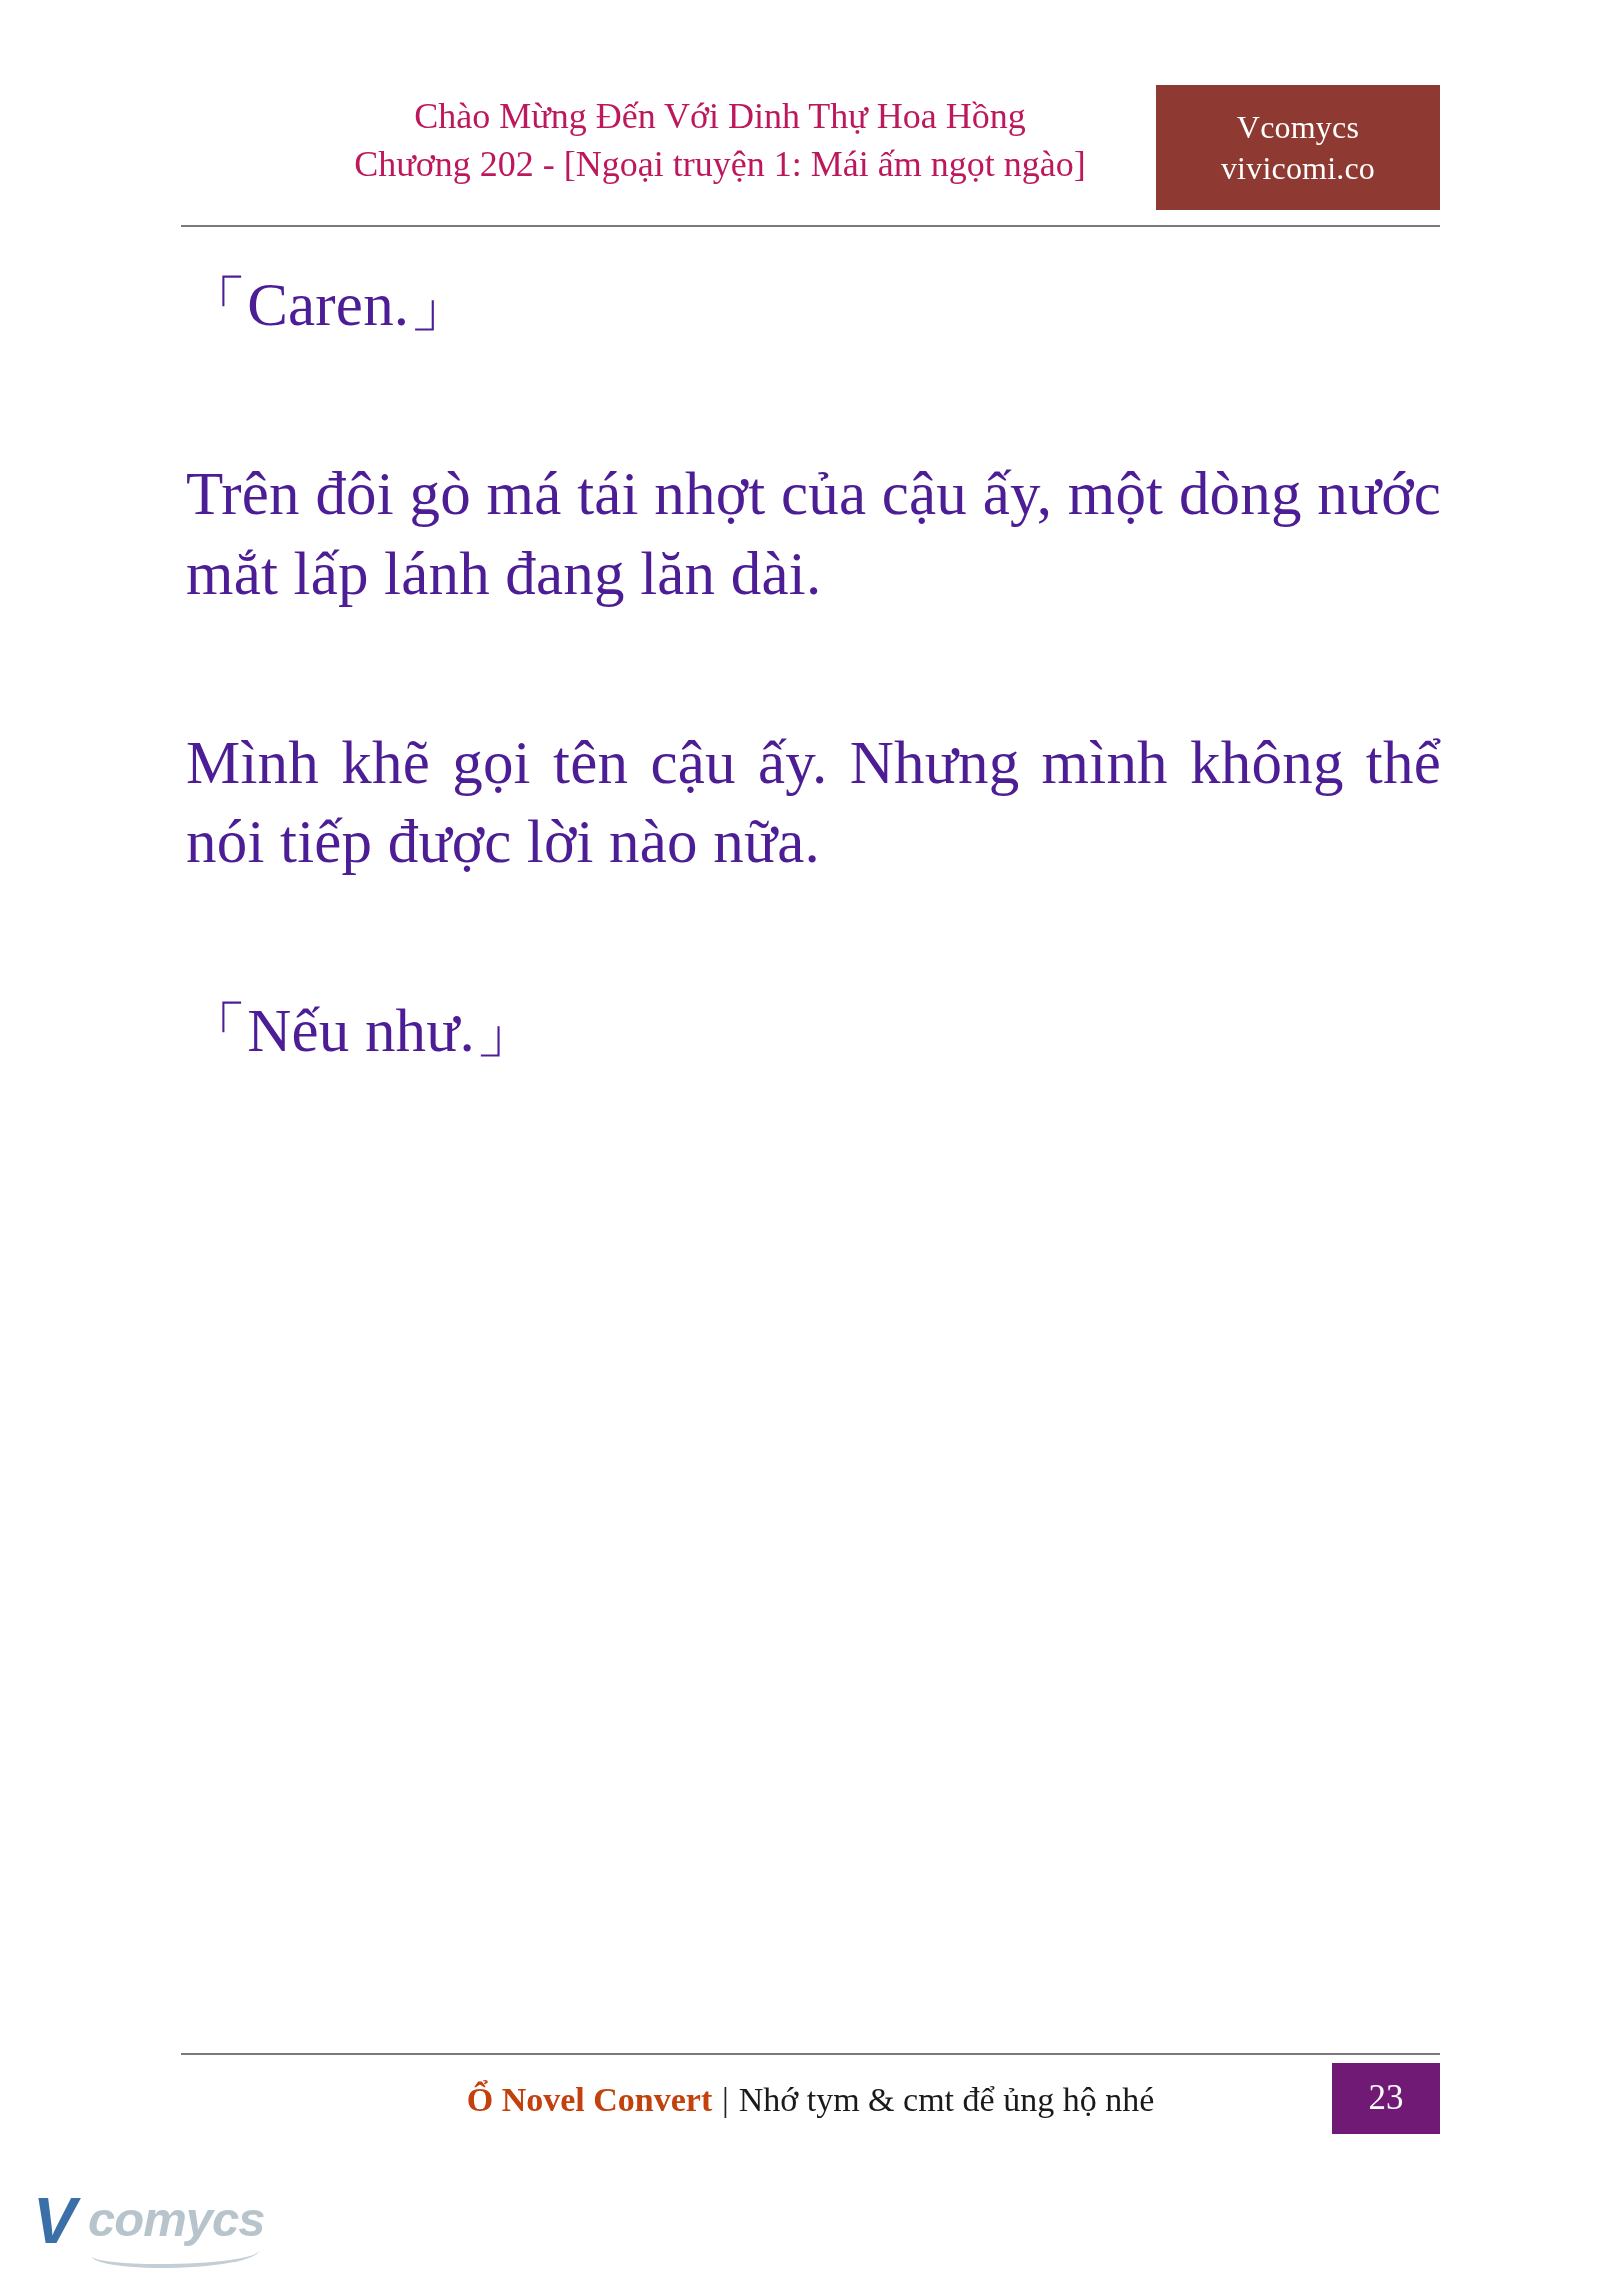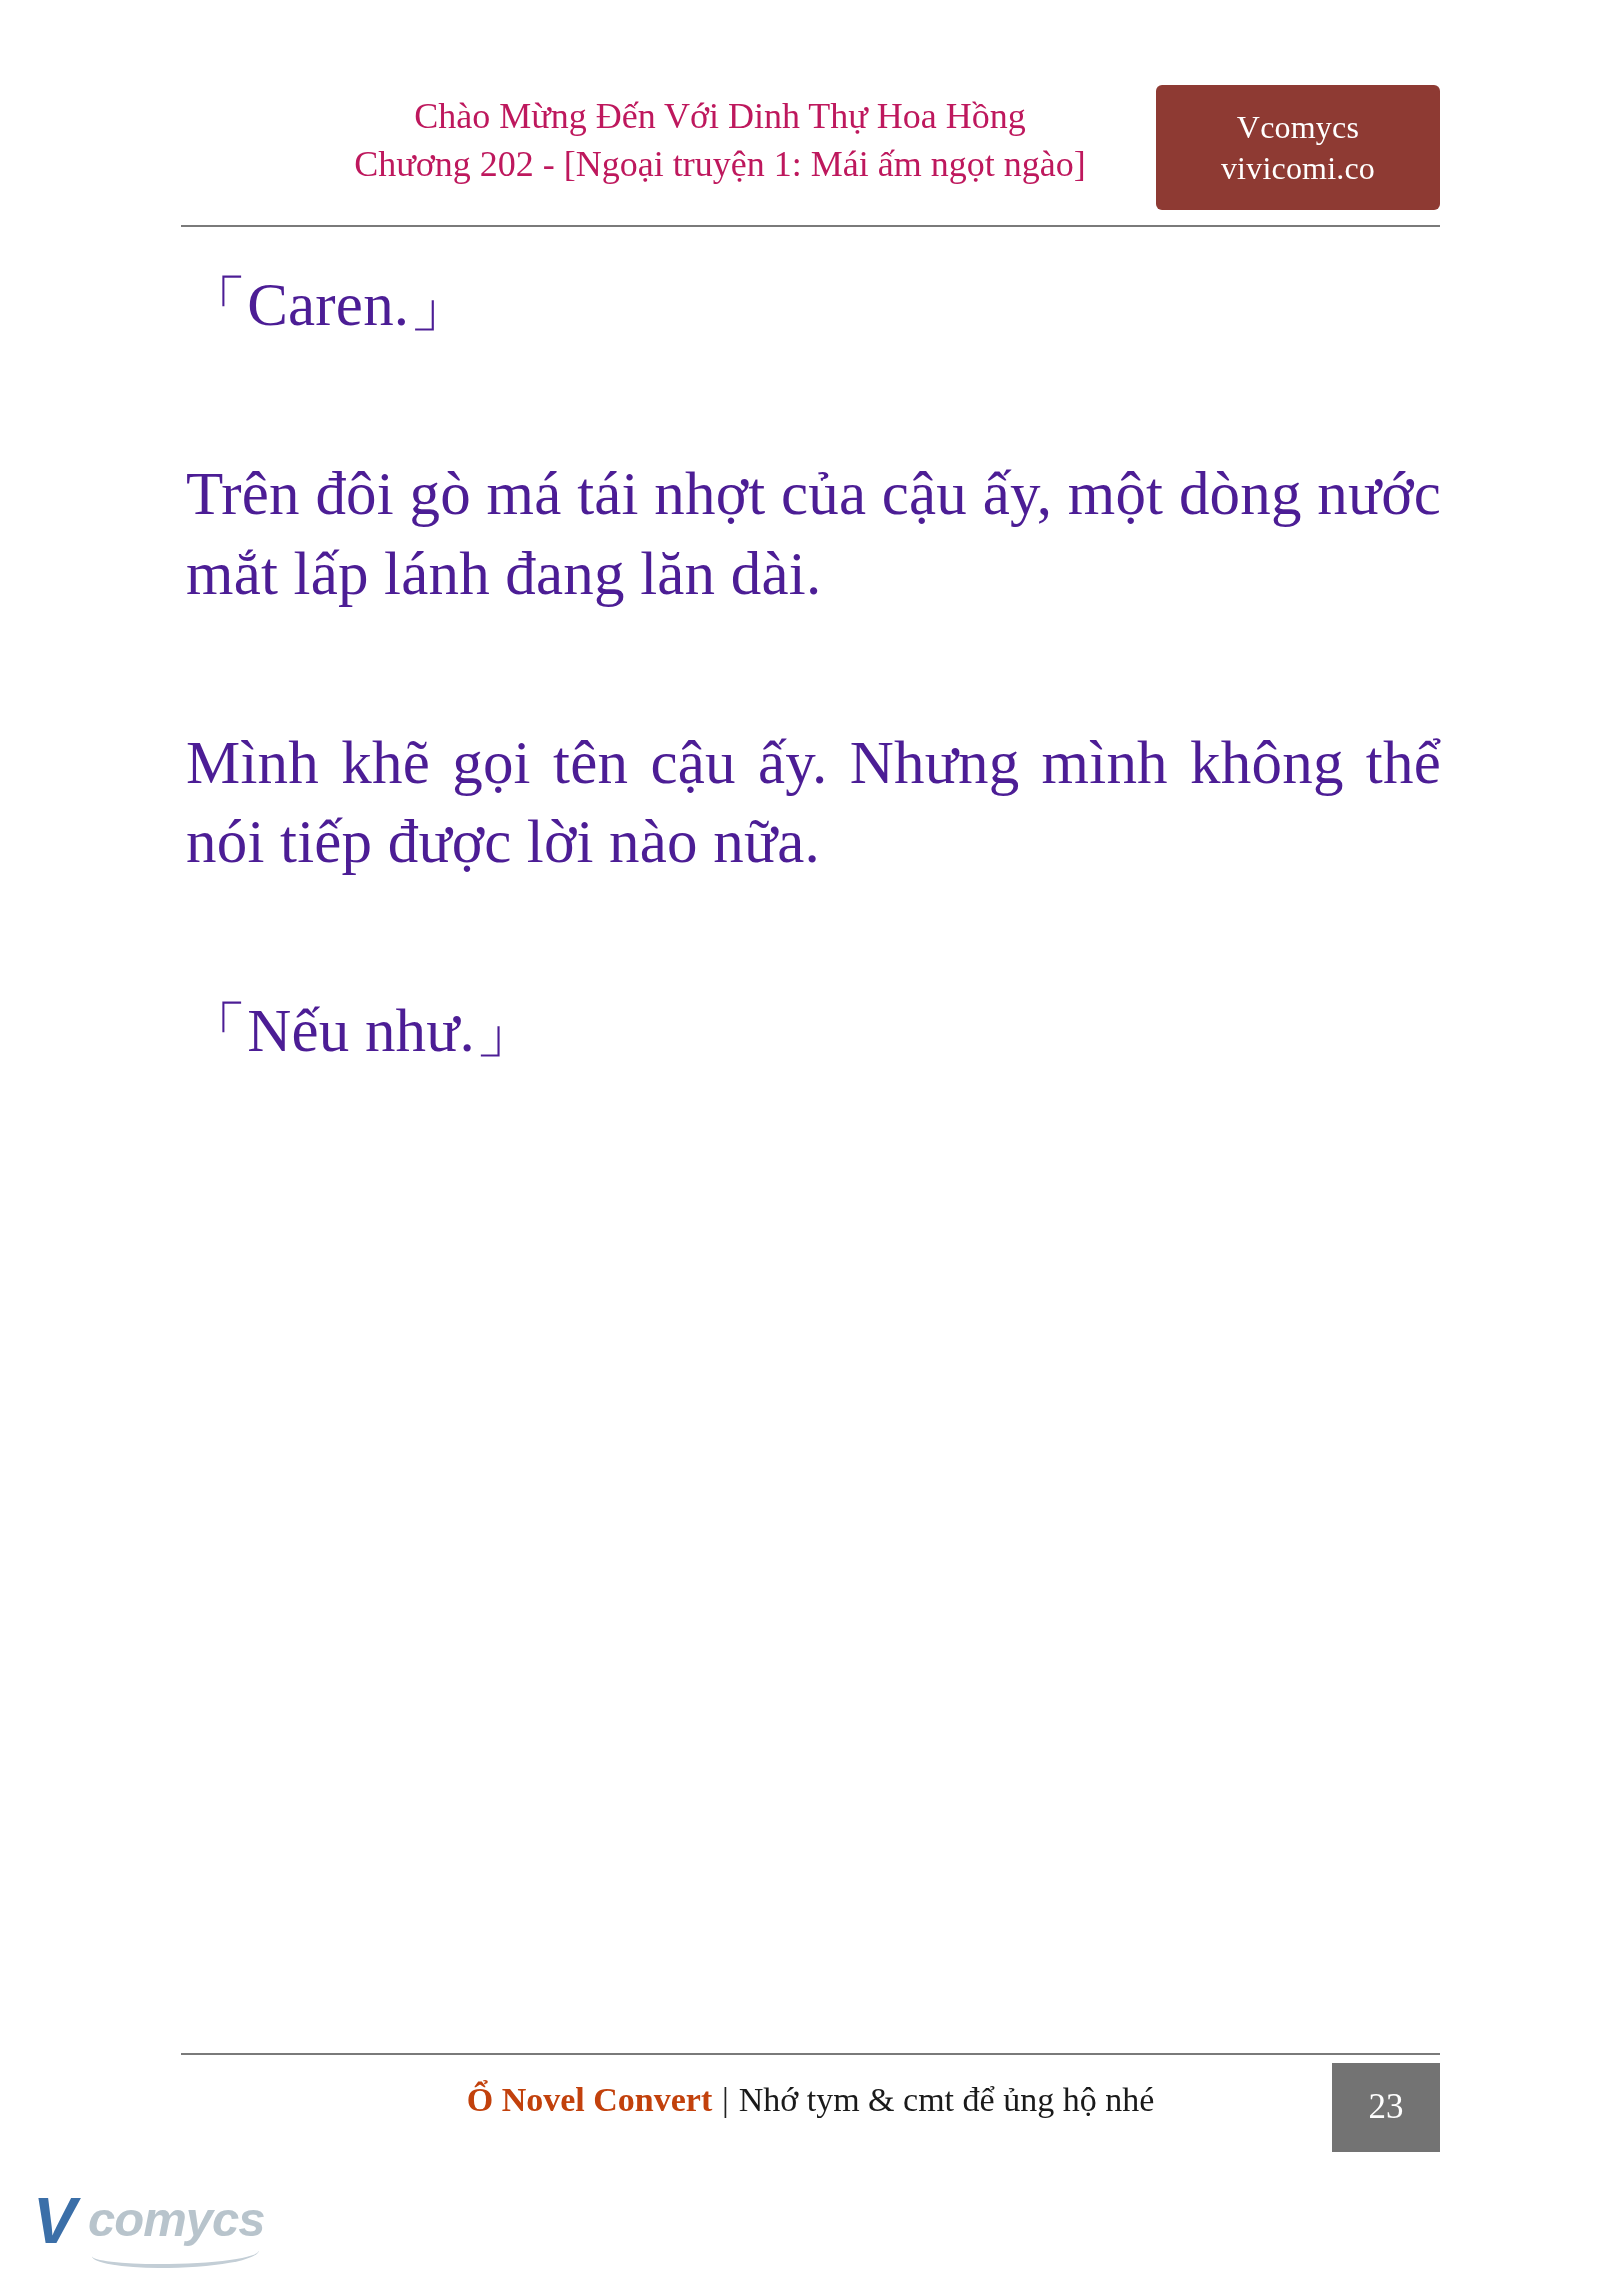--- a/index.html
+++ b/index.html
@@ -53,21 +53,20 @@
     top: -7.8px;
     width: 284px;
     height: 125px;
     background: #8e3a33;
     color: #ffffff;
     display: flex;
     flex-direction: column;
     align-items: center;
     justify-content: center;
     line-height: 1.28;
-    border-radius: 6px;
   }
   .header-badge span {
     font-family: "Liberation Serif", serif;
     font-size: 32px;
     letter-spacing: 0.2px;
   }
 
   
   .content {
     position: absolute;
@@ -125,22 +124,22 @@
     font-family: "Liberation Serif", serif;
     font-size: 34px;
     color: #1a1a1a;
     white-space: nowrap;
   }
   .page-number {
     position: absolute;
     right: 0;
     top: 7.8px;
     width: 108px;
-    height: 89px;
-    background: #737373;
+    height: 71px;
+    background: #701a75;
     color: #ffffff;
     display: flex;
     align-items: center;
     justify-content: center;
     font-family: "Liberation Serif", serif;
     font-size: 35px;
   }
 
   
   .watermark {

